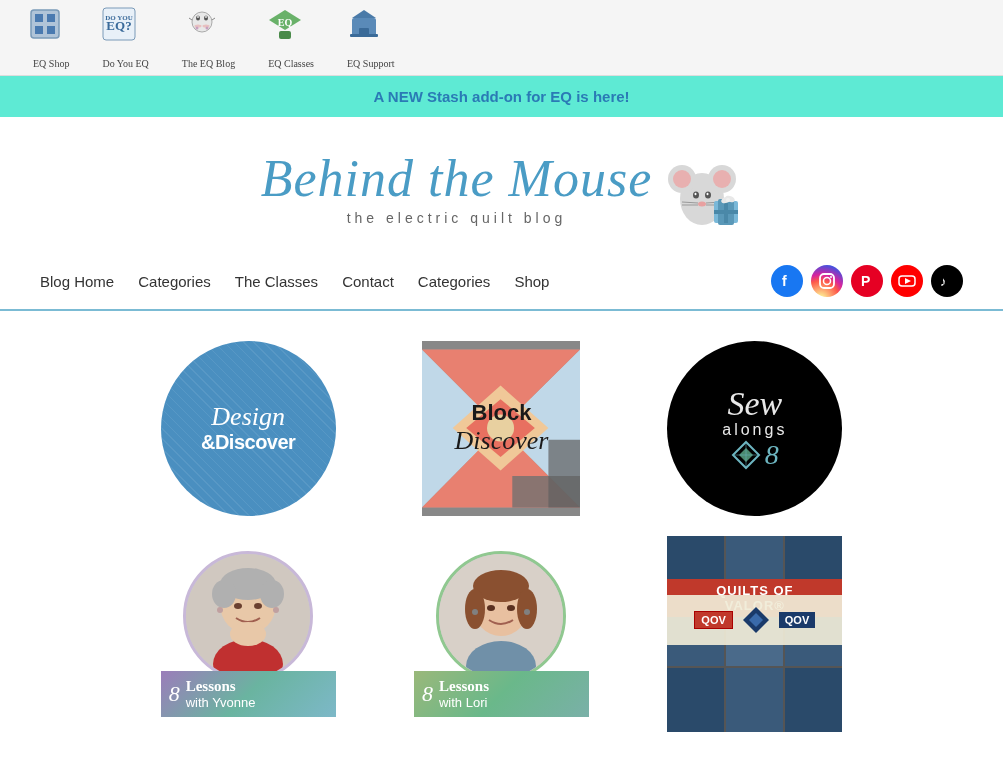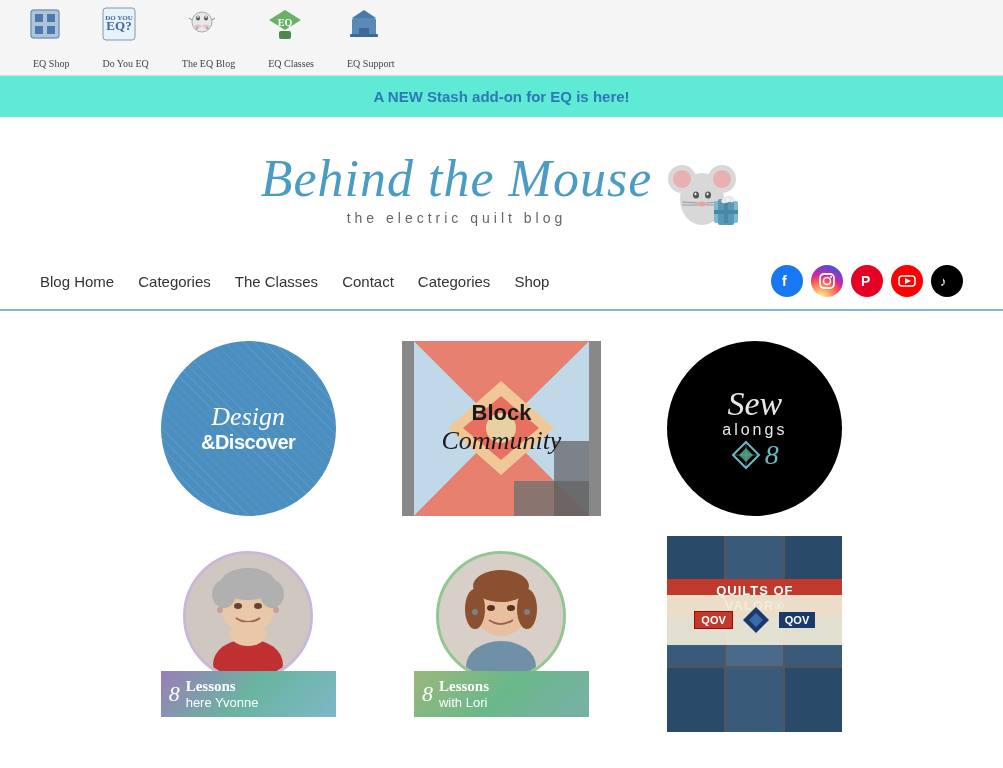--- a/index.html
+++ b/index.html
@@ -170,21 +170,21 @@
     }
     .design-discover .dd-text2 {
       font-size: 20px;
       color: white;
       font-weight: bold;
       letter-spacing: -0.5px;
     }
 
     
     .block-spotlight {
-      width: 199px;
+      width: 158px;
       height: 175px;
       background: #888;
       display: flex;
       justify-content: center;
       cursor: pointer;
       position: relative;
       overflow: hidden;
     }
     .block-spotlight-inner {
       display: flex;
@@ -490,21 +490,21 @@
         <polygon points="87,40 140,87 87,134 34,87" fill="#f0c898"></polygon>
         <polygon points="87,55 125,87 87,119 49,87" fill="#e87060"></polygon>
 
         <circle cx="87" cy="87" r="15" fill="#e8d0a0"></circle>
 
         <polygon points="100,140 175,140 175,175 100,175" fill="#707070" opacity="0.8"></polygon>
         <polygon points="140,100 175,100 175,175 140,175" fill="#606060" opacity="0.7"></polygon>
       </svg>
       <div class="block-spotlight-inner">
         <span class="bs-text1">Block</span>
-        <span class="bs-text2">Community</span>
+        <span class="bs-text2">Discover</span>
       </div>
     </div>
   </div>
 
   <div class="grid-item">
     <div class="sew-alongs">
       <span class="sa-text1">Sew</span>
       <span class="sa-text2">alongs</span>
       <div style="display:flex;align-items:center;gap:4px;">
         <svg width="30" height="30" viewBox="0 0 30 30">
@@ -540,21 +540,21 @@
 
           <ellipse cx="62" cy="110" rx="35" ry="25" fill="#c03030"></ellipse>
 
           <ellipse cx="62" cy="80" rx="18" ry="12" fill="#e8c8a8"></ellipse>
         </svg>
       </div>
       <div class="lesson-banner">
         <span class="lesson-number">8</span>
         <div class="lesson-label">
           <strong>Lessons</strong>
-          <span>here Yvonne</span>
+          <span>with Yvonne</span>
         </div>
       </div>
     </div>
   </div>
 
   <div class="grid-item">
     <div class="lesson-yvonne">
       <div class="lesson-photo" style="border-color: #90c890;">
         
         <svg width="124" height="124" viewBox="0 0 124 124">

